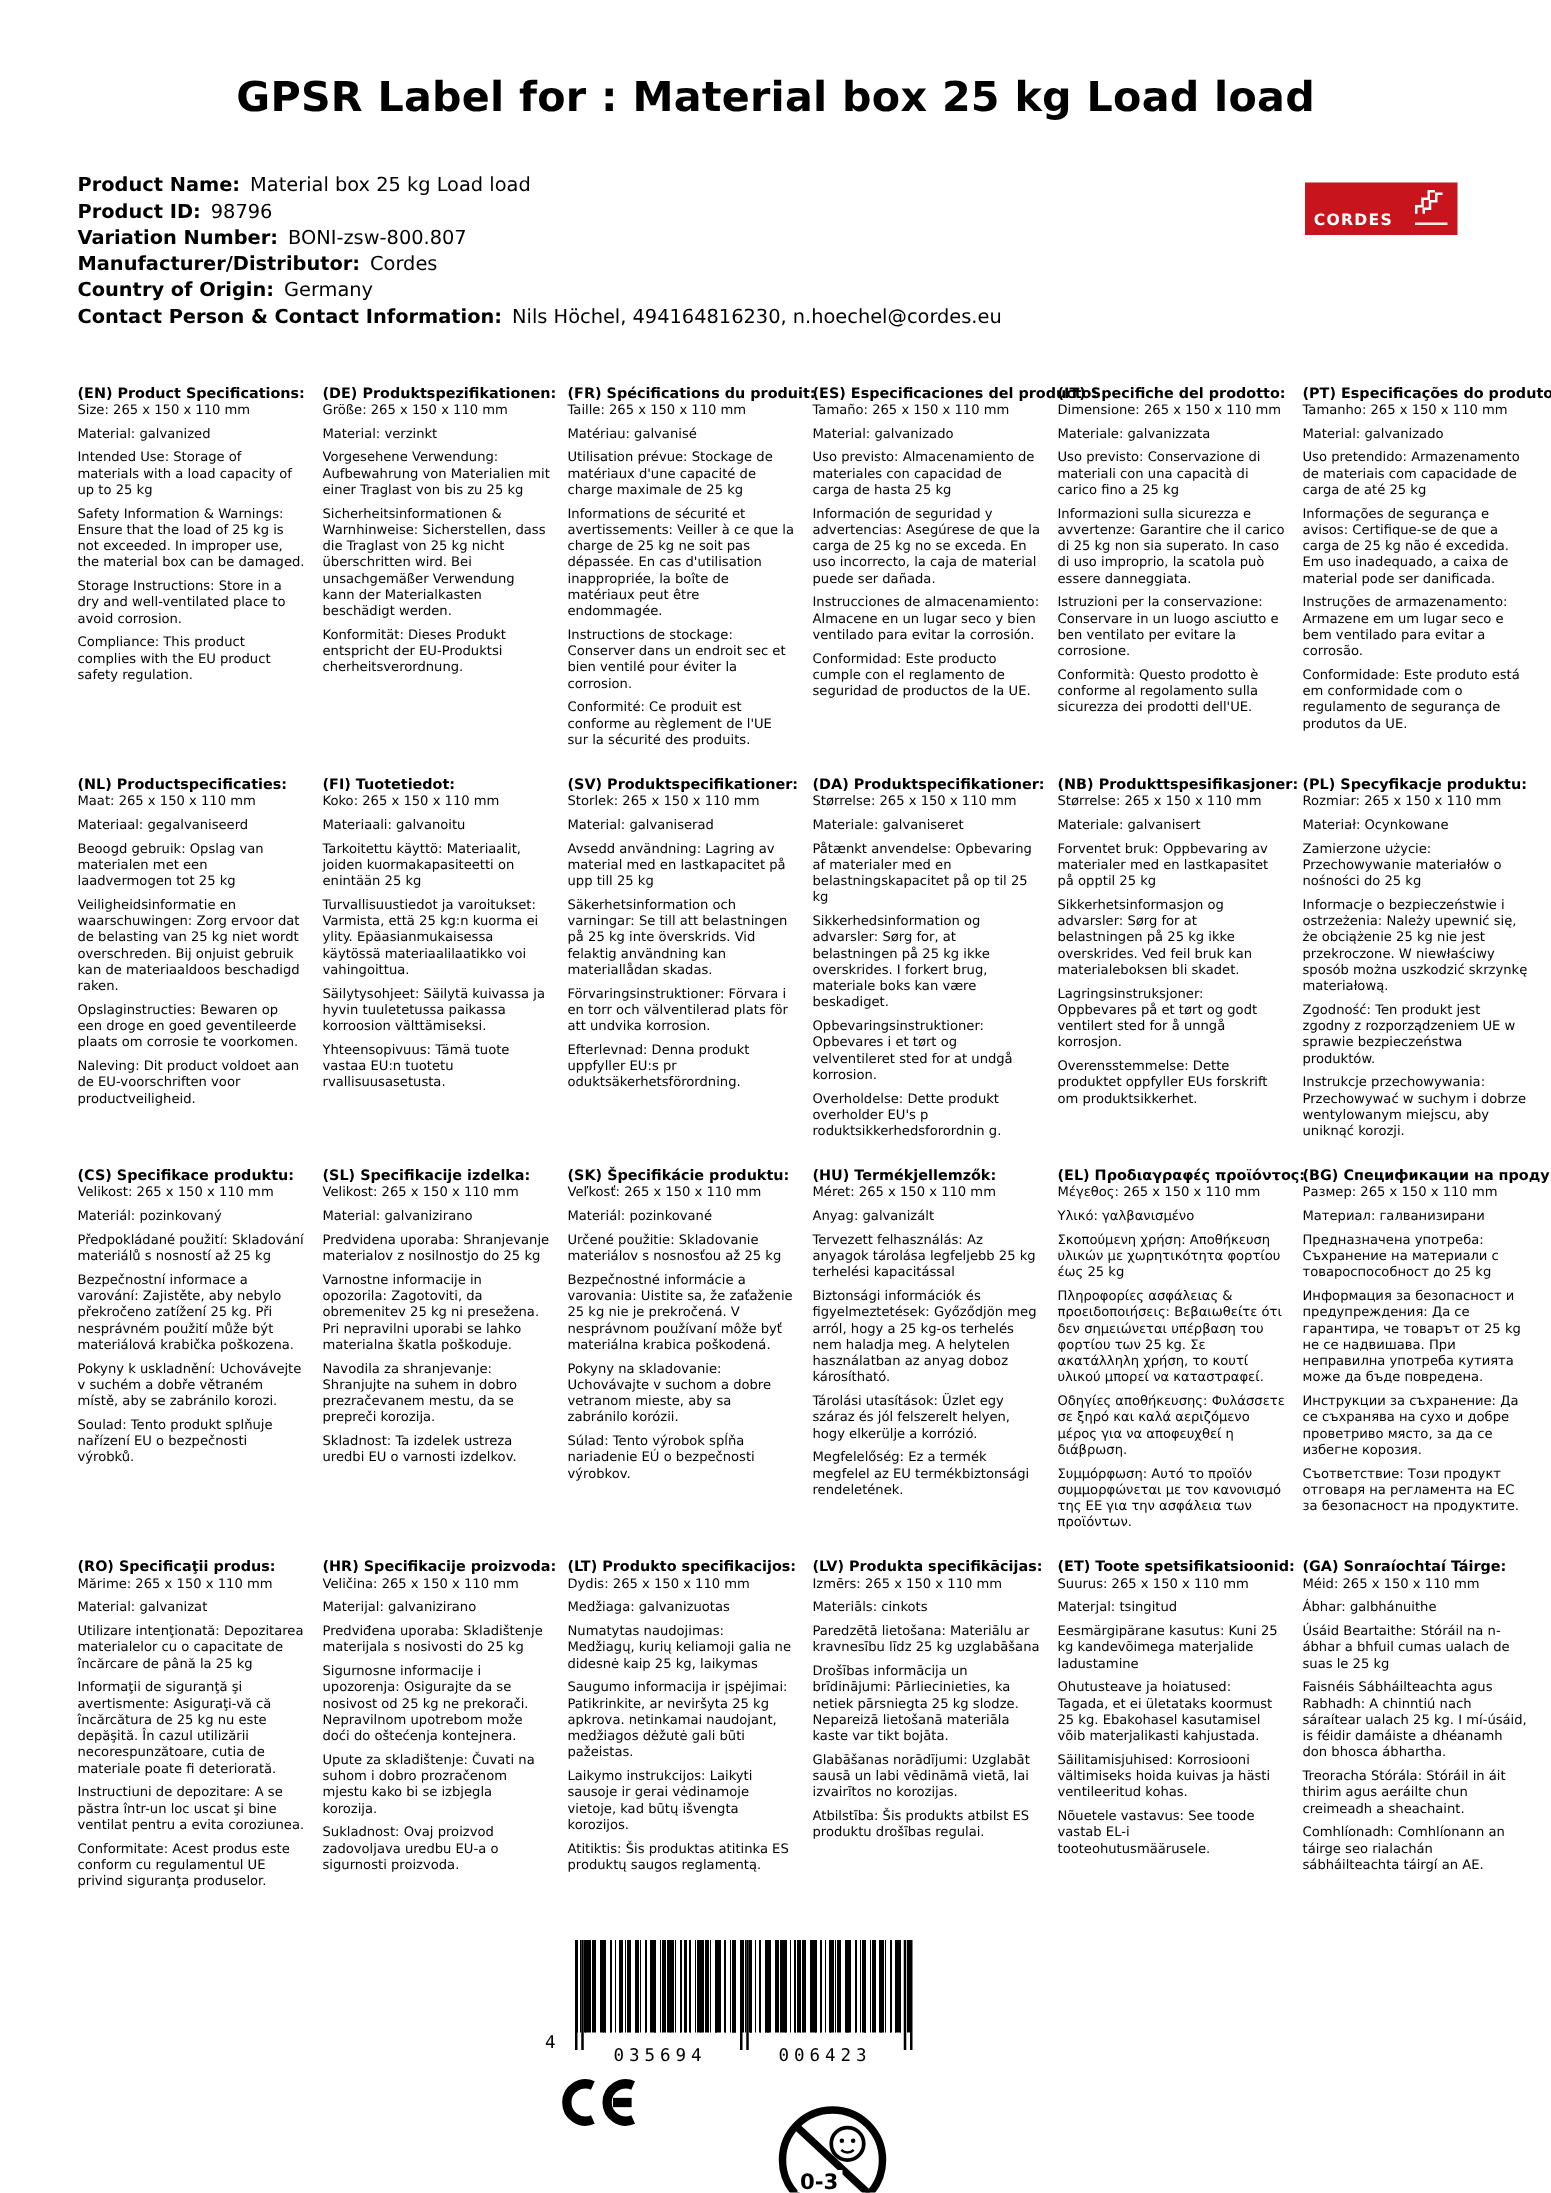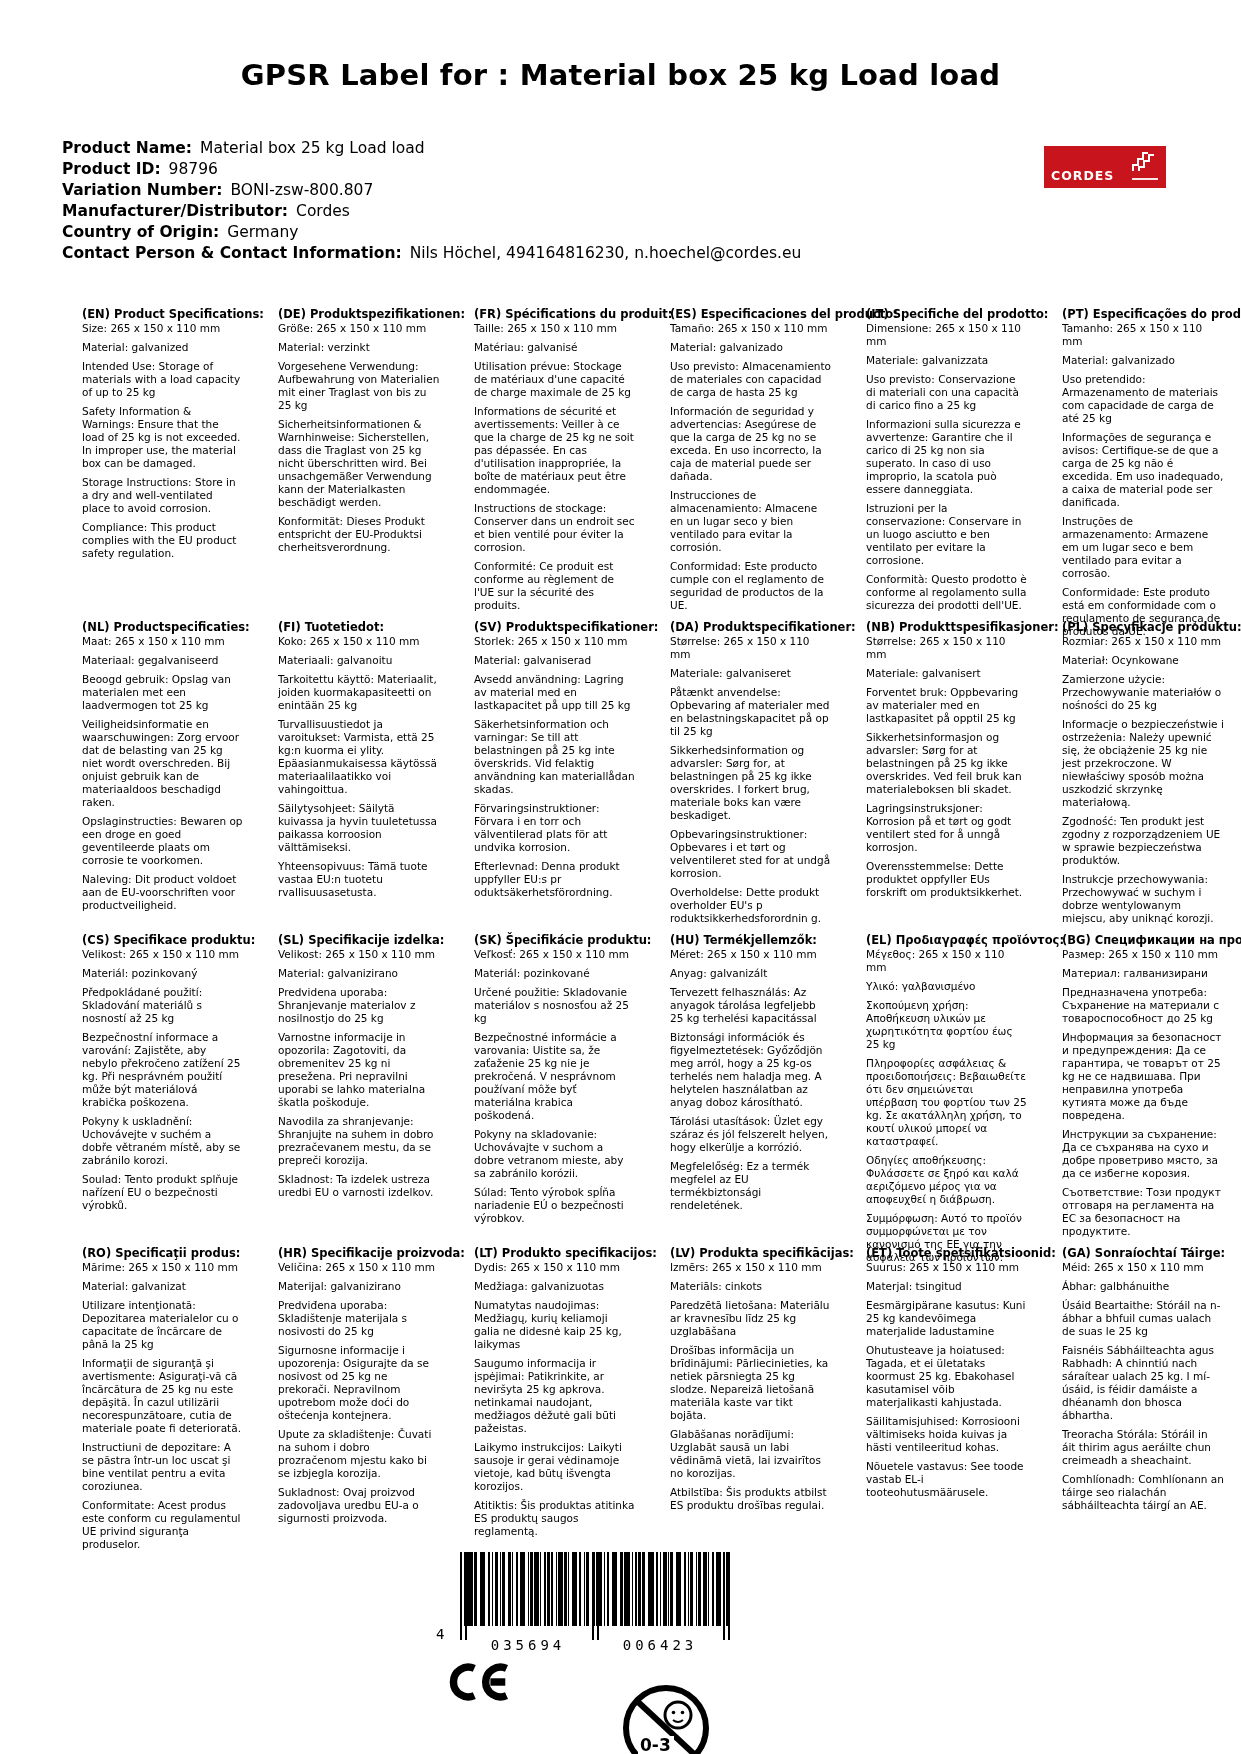--- a/index.html
+++ b/index.html
@@ -2,21 +2,21 @@
 <html><head>
 <meta charset="utf-8">
 <style>
   html,body{margin:0;padding:0;}
   body{
     width:1241px;height:1754px;position:relative;background:#ffffff;
     font-family:"DejaVu Sans",sans-serif;color:#000;overflow:hidden;
   }
   .page-title{
     position:absolute;top:58px;left:0;width:1241px;text-align:center;
-    font-size:29px;font-weight:bold;letter-spacing:0.2px;
+    font-size:33px;font-weight:bold;letter-spacing:0.2px;
   }
   .product-info{position:absolute;left:62px;top:138px;font-size:15.5px;line-height:21px;}
   .info-row{white-space:nowrap;}
   .info-label{font-weight:bold;margin-right:8px;}
   
   .logo{
     position:absolute;left:1044px;top:146px;width:122px;height:42px;
     background:#c8141c;
   }
   .logo-text{
@@ -24,21 +24,21 @@
     font-size:12.5px;letter-spacing:1px;
   }
   .logo-stairs{position:absolute;right:10px;top:3px;}
   .logo-tagline{position:absolute;right:8px;bottom:8px;width:26px;height:2px;background:#fff;opacity:.9;}
   
   .lang-grid{
     position:absolute;left:62px;top:308px;width:1120px;
     display:grid;grid-template-columns:repeat(6,182px);column-gap:14px;
     grid-auto-rows:313px;
   }
-  .lang-block{overflow:visible;margin-left:20px;}
+  .lang-block{overflow:visible;}
   .lang-title{font-weight:bold;font-size:11.5px;line-height:13px;white-space:nowrap;margin:0 0 1px 0;}
   .lang-par{font-size:10.5px;line-height:13px;margin:0 0 6px 0;}
   
   .barcode{position:absolute;left:436px;top:1552px;width:320px;height:104px;}
   .barcode-prefix{position:absolute;left:0;top:74px;font-size:14px;font-family:"DejaVu Sans Mono",monospace;}
   .barcode-bars{
     position:absolute;left:24px;top:0;width:268px;height:74px;
     background-image:
       repeating-linear-gradient(90deg,#000 0 2px,rgba(0,0,0,0) 2px 7px),
       repeating-linear-gradient(90deg,#000 0 1px,rgba(0,0,0,0) 1px 4px),
@@ -171,21 +171,21 @@
       <p class="lang-par">Sikkerhedsinformation og advarsler: Sørg for, at belastningen på 25 kg ikke overskrides. I forkert brug, materiale boks kan være beskadiget.</p>
       <p class="lang-par">Opbevaringsinstruktioner: Opbevares i et tørt og velventileret sted for at undgå korrosion.</p>
       <p class="lang-par">Overholdelse: Dette produkt overholder EU's p roduktsikkerhedsforordnin g.</p>
     </div>
     <div class="lang-block">
       <div class="lang-title">(NB) Produkttspesifikasjoner:</div>
       <p class="lang-par">Størrelse: 265 x 150 x 110 mm</p>
       <p class="lang-par">Materiale: galvanisert</p>
       <p class="lang-par">Forventet bruk: Oppbevaring av materialer med en lastkapasitet på opptil 25 kg</p>
       <p class="lang-par">Sikkerhetsinformasjon og advarsler: Sørg for at belastningen på 25 kg ikke overskrides. Ved feil bruk kan materialeboksen bli skadet.</p>
-      <p class="lang-par">Lagringsinstruksjoner: Korrosion på et tørt og godt ventilert sted for å unngå korrosjon.</p>
+      <p class="lang-par">Lagringsinstruksjoner: Oppbevares på et tørt og godt ventilert sted for å unngå korrosjon.</p>
       <p class="lang-par">Overensstemmelse: Dette produktet oppfyller EUs forskrift om produktsikkerhet.</p>
     </div>
     <div class="lang-block">
       <div class="lang-title">(PL) Specyfikacje produktu:</div>
       <p class="lang-par">Rozmiar: 265 x 150 x 110 mm</p>
       <p class="lang-par">Materiał: Ocynkowane</p>
       <p class="lang-par">Zamierzone użycie: Przechowywanie materiałów o nośności do 25 kg</p>
       <p class="lang-par">Informacje o bezpieczeństwie i ostrzeżenia: Należy upewnić się, że obciążenie 25 kg nie jest przekroczone. W niewłaściwy sposób można uszkodzić skrzynkę materiałową.</p>
       <p class="lang-par">Zgodność: Ten produkt jest zgodny z rozporządzeniem UE w sprawie bezpieczeństwa produktów.</p>
       <p class="lang-par">Instrukcje przechowywania: Przechowywać w suchym i dobrze wentylowanym miejscu, aby uniknąć korozji.</p>

